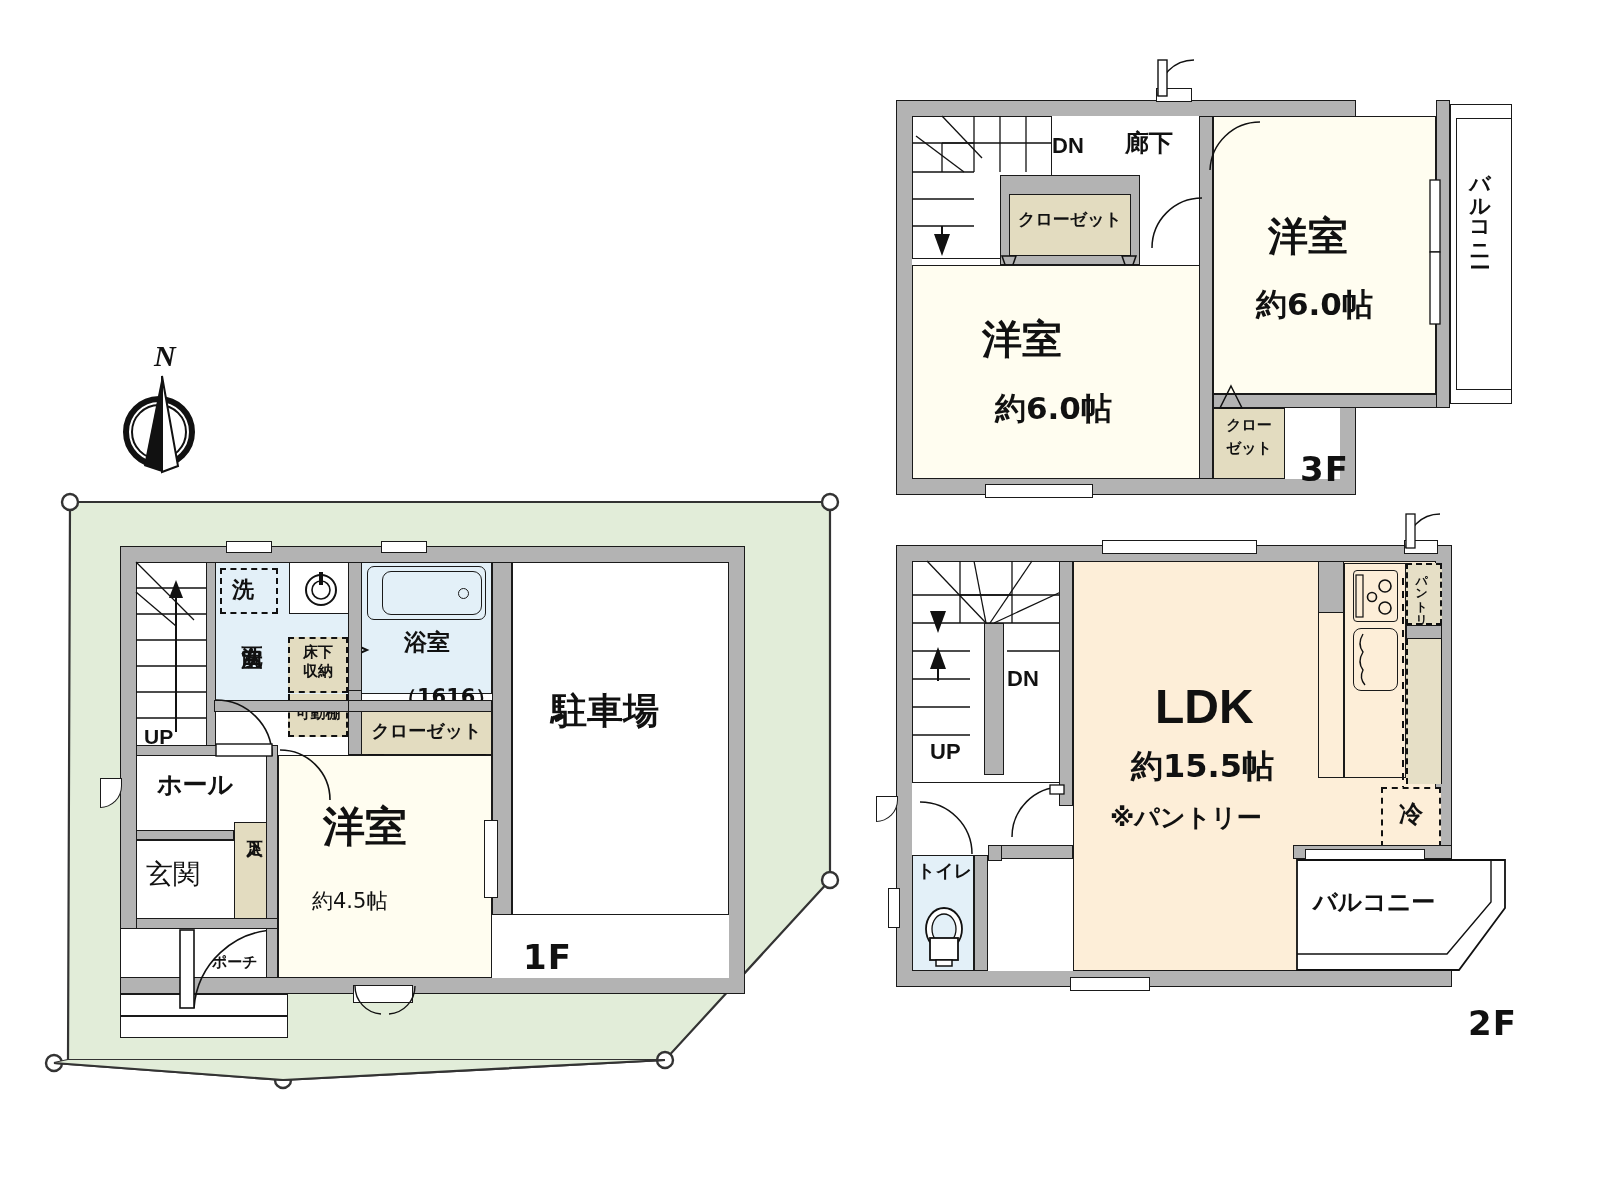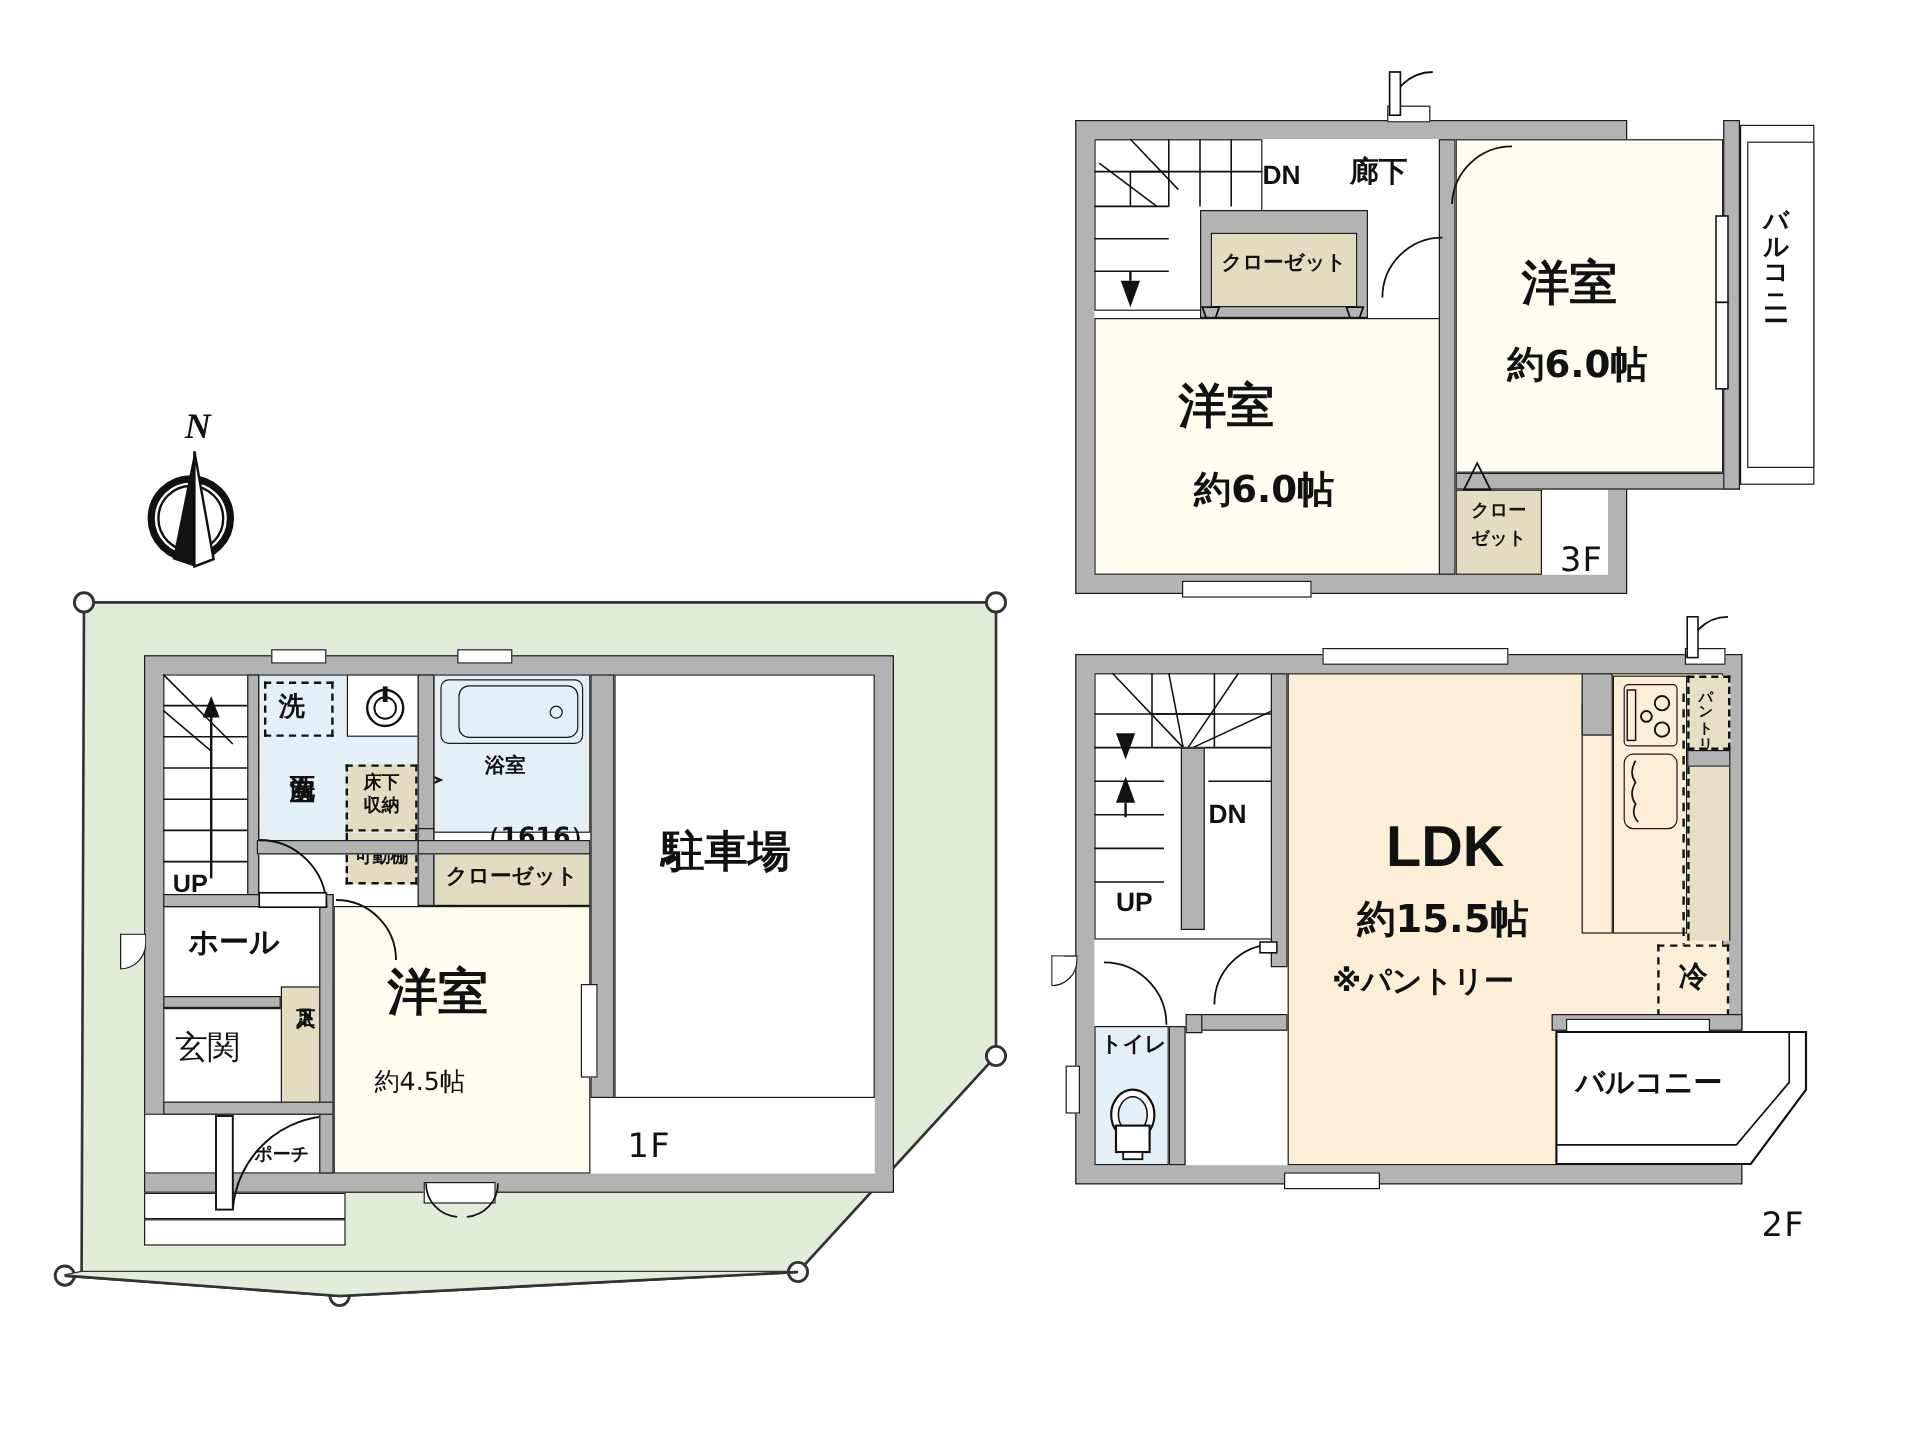--- a/index.html
+++ b/index.html
@@ -13,21 +13,21 @@
   .f-cream{background:#fffdf0;}
   .f-peach{background:#fdeed8;}
   .f-blue{background:#e3f0f8;}
   .f-tan{background:#e3dcc0;}
   .f-tan2{background:#e6dfc6;}
   .lbl{position:absolute;white-space:nowrap;line-height:1.05;}
   .vtext{writing-mode:vertical-rl;text-orientation:upright;white-space:nowrap;}
   .dash{border:2px dashed #111;box-sizing:border-box;}
   .thin{border:1.2px solid #1a1a1a;box-sizing:border-box;}
   .ctr{display:flex;align-items:center;justify-content:center;text-align:center;}
-  .floorlab{font-size:28px;font-weight:400;letter-spacing:1px;}
+  .floorlab{font-size:34px;font-weight:700;letter-spacing:1px;}
   svg{display:block;overflow:visible;}
 </style>
 </head>
 <body>
 
 <div class="abs" style="left:110px;top:340px;width:110px;height:140px;">
   <div class="lbl" style="left:44px;top:0px;font-family:'Liberation Serif',serif;font-style:italic;font-size:30px;font-weight:700;">N</div>
   <svg width="110" height="140" viewBox="0 0 110 140">
     <circle cx="49" cy="92" r="33" fill="none" stroke="#111" stroke-width="6"></circle>
     <circle cx="49" cy="92" r="27" fill="none" stroke="#111" stroke-width="2"></circle>
@@ -64,21 +64,21 @@
 
 <div class="abs" style="left:136px;top:562px;width:593px;height:416px;background:#ffffff;"></div>
 
 <div class="abs room f-white" style="left:512px;top:562px;width:217px;height:353px;"></div>
 <div class="lbl" style="left:551px;top:692px;font-size:36px;font-weight:700;">駐車場</div>
 
 <div class="abs room f-blue" style="left:361px;top:562px;width:131px;height:132px;"></div>
 <div class="abs thin" style="left:367px;top:566px;width:119px;height:54px;border-radius:7px;background:#e3f0f8;"></div>
 <div class="abs thin" style="left:382px;top:571px;width:100px;height:44px;border-radius:9px;background:#e3f0f8;"></div>
 <div class="abs" style="left:458px;top:588px;width:9px;height:9px;border:1.4px solid #1a1a1a;border-radius:50%;"></div>
-<div class="lbl" style="left:404px;top:630px;font-size:17px;font-weight:700;">浴室</div>
+<div class="lbl" style="left:404px;top:630px;font-size:23px;font-weight:700;">浴室</div>
 <div class="lbl" style="left:396px;top:686px;font-size:21px;font-weight:700;">（1616）</div>
 
 <div class="abs" style="left:347px;top:640px;width:22px;height:20px;">
   <svg width="22" height="20">
       <polygon points="2,2 20,10 2,18" fill="none" stroke="#111" stroke-width="2"></polygon>
     </svg>
 </div>
 
 <div class="abs room f-blue" style="left:214px;top:562px;width:147px;height:148px;"></div>
 <div class="abs dash" style="left:220px;top:568px;width:58px;height:46px;background:transparent;"></div>

